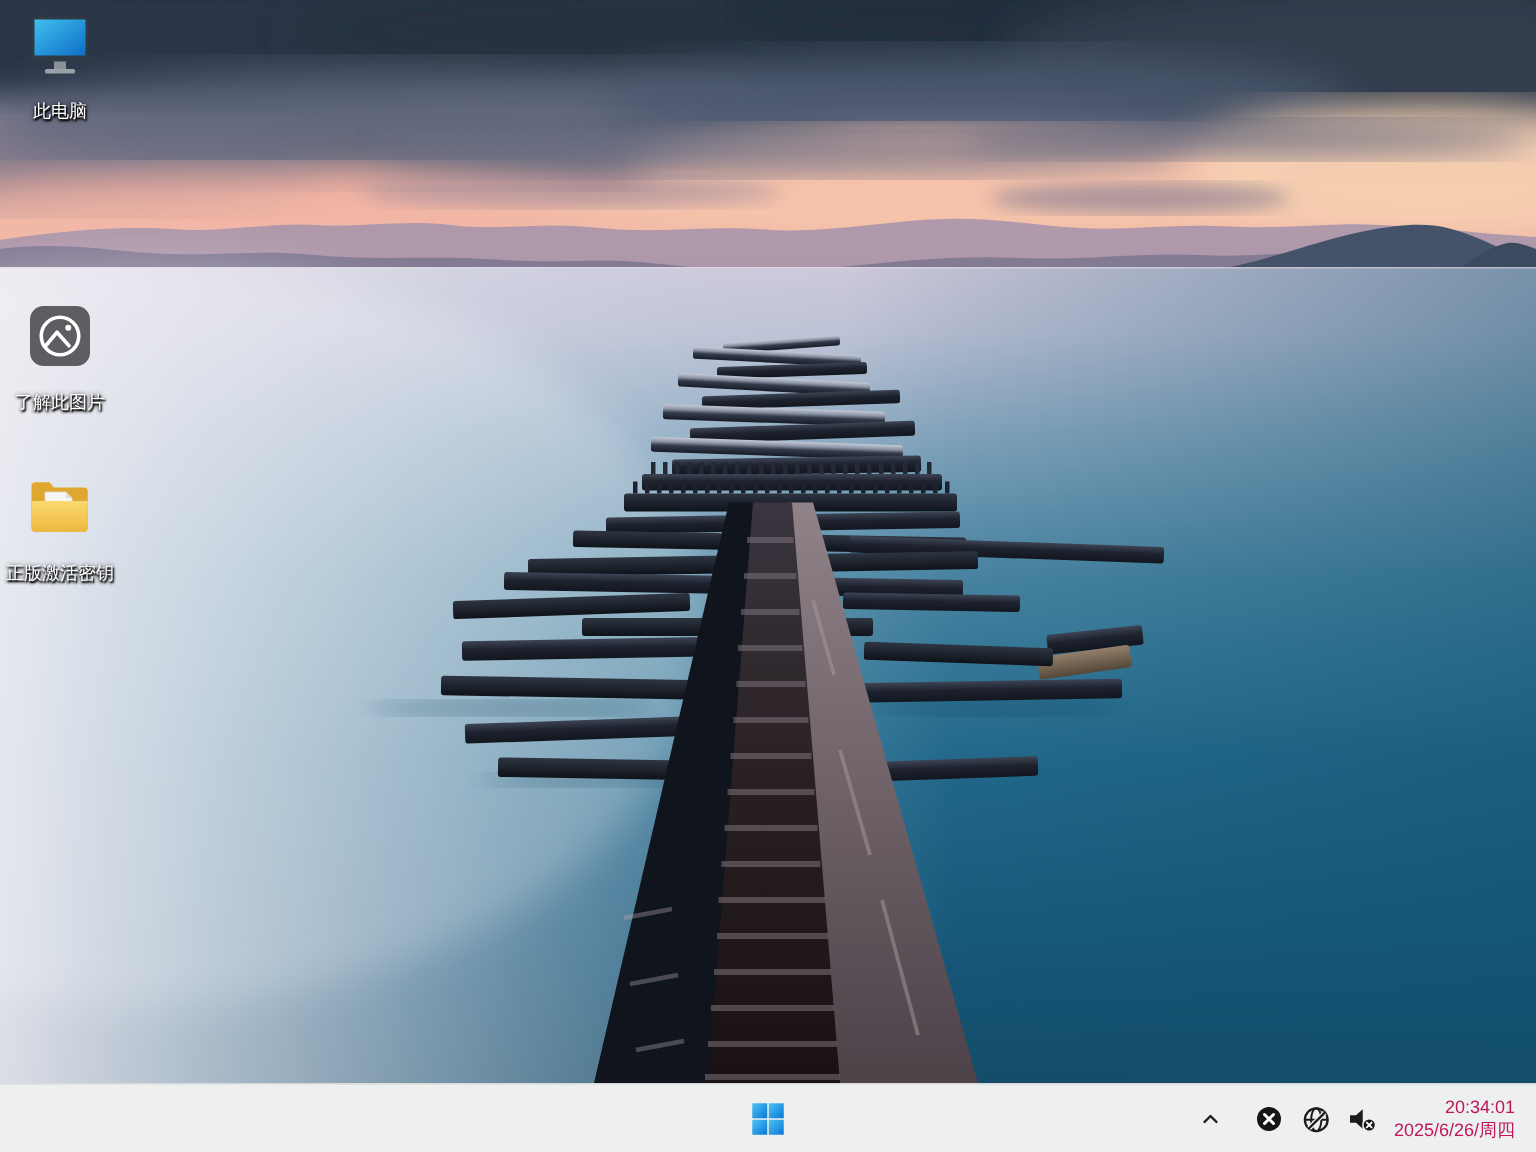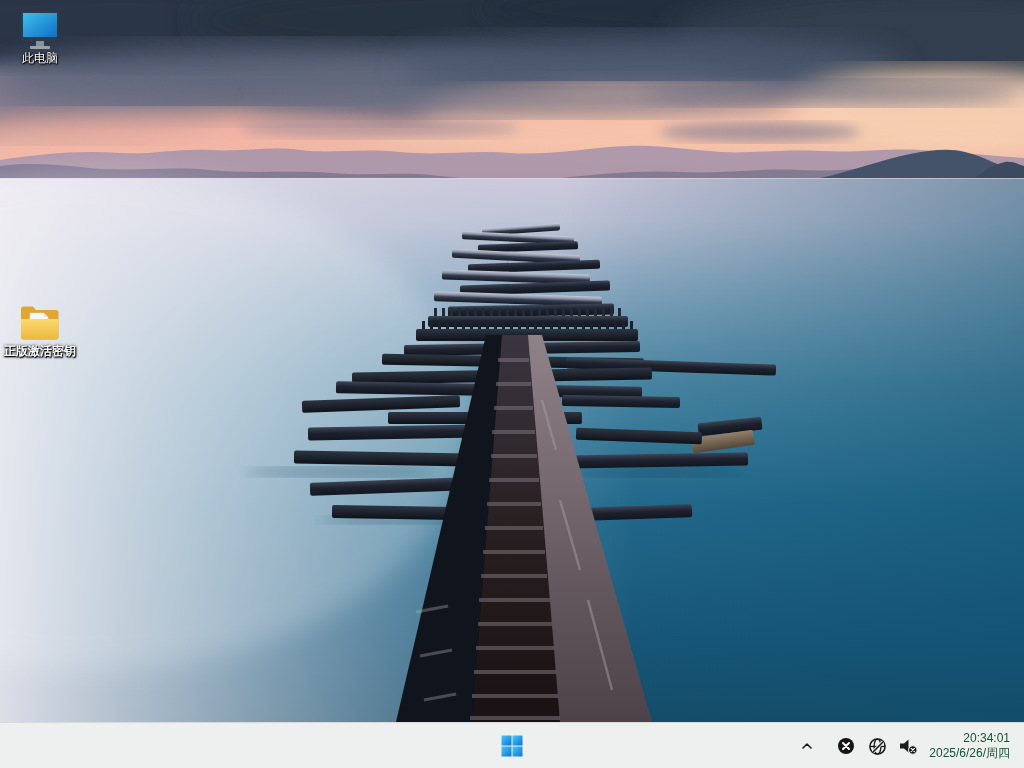--- a/index.html
+++ b/index.html
@@ -14,28 +14,28 @@
   .wallpaper svg{display:block;}
 
   
   .desktop-icon{
     position:absolute;left:2px;width:76px;
     display:flex;flex-direction:column;align-items:center;
     cursor:default;
   }
   .icon-art{height:44px;display:flex;align-items:center;justify-content:center;}
   .icon-label{
-    margin-top:0;font-size:12px;line-height:13px;color:#ffffff;text-align:center;
+    margin-top:16px;font-size:12px;line-height:13px;color:#ffffff;text-align:center;
     text-shadow:0 1px 2px rgba(0,0,0,.95), 0 0 3px rgba(0,0,0,.75), 1px 1px 1px rgba(0,0,0,.9);
     white-space:nowrap;
   }
   #icon-this-pc{top:8px;}
   #icon-recycle-bin{top:105px;}
   #icon-learn-picture{top:202px;}
-  #icon-activation-folder{top:301px;font-weight:bold;}
+  #icon-activation-folder{top:316px;}
 
   
   .taskbar{
     position:absolute;left:0;bottom:0;width:1024px;height:46px;
     background:#eef0f0;border-top:1px solid #d8d9da;box-sizing:border-box;
   }
   .start-button{
     position:absolute;left:492px;top:3px;width:40px;height:40px;
     display:flex;align-items:center;justify-content:center;border-radius:4px;
   }
@@ -43,21 +43,21 @@
     position:absolute;right:0;top:0;height:46px;
     display:flex;align-items:center;padding-right:14px;
   }
   .tray-btn{
     width:26px;height:32px;display:flex;align-items:center;justify-content:center;
     border-radius:4px;flex:0 0 auto;
   }
   .tray-btn + .tray-btn{margin-left:5px;}
   .tray-chevron{margin-right:8px;}
   .tray-clock{
-    margin-left:8px;text-align:right;color:#14532d;
+    margin-left:8px;text-align:right;color:#be185d;
     font-size:12px;line-height:15px;white-space:nowrap;
   }
 </style>
 </head>
 <body>
 
 <div class="desktop">
 
   <div class="wallpaper">
     <svg width="1024" height="722" viewBox="0 0 1024 722">
@@ -255,20 +255,31 @@
         <rect x="3" y="3" width="38" height="30" rx="2" fill="#2e3a46"></rect>
         <rect x="5" y="5" width="34" height="24" fill="url(#scrG)"></rect>
         <rect x="18" y="33" width="8" height="5" fill="#8a9199"></rect>
         <rect x="12" y="38" width="20" height="3" rx="1" fill="#9aa1a8"></rect>
       </svg>
     </div>
     <div class="icon-label">此电脑</div>
   </div>
 
 
+  <div class="desktop-icon" id="icon-learn-picture">
+    <div class="icon-art">
+      <svg width="44" height="44" viewBox="0 0 44 44">
+        <rect x="2" y="2" width="40" height="40" rx="9" fill="#4f5155" fill-opacity=".92"></rect>
+        <circle cx="22" cy="22" r="12.5" fill="none" stroke="#ffffff" stroke-width="2.4"></circle>
+        <circle cx="27.5" cy="16.5" r="2" fill="#ffffff"></circle>
+        <path d="M12.5,28.5 L20,19.5 L28,28.5" fill="none" stroke="#ffffff" stroke-width="2.4" stroke-linecap="round" stroke-linejoin="round"></path>
+      </svg>
+    </div>
+    <div class="icon-label">了解此图片</div>
+  </div>
 
   <div class="desktop-icon" id="icon-activation-folder">
     <div class="icon-art">
       <svg width="46" height="40" viewBox="0 0 46 40">
         <defs>
           <linearGradient id="foldF" x1="0" y1="0" x2="0" y2="1">
             <stop offset="0" stop-color="#fbd96f"></stop>
               <stop offset="1" stop-color="#ecb83f"></stop>
           </linearGradient>
         </defs>

